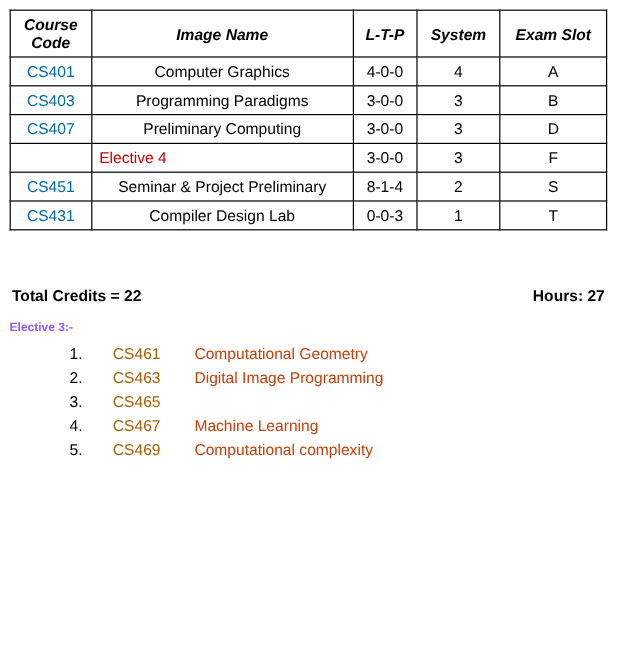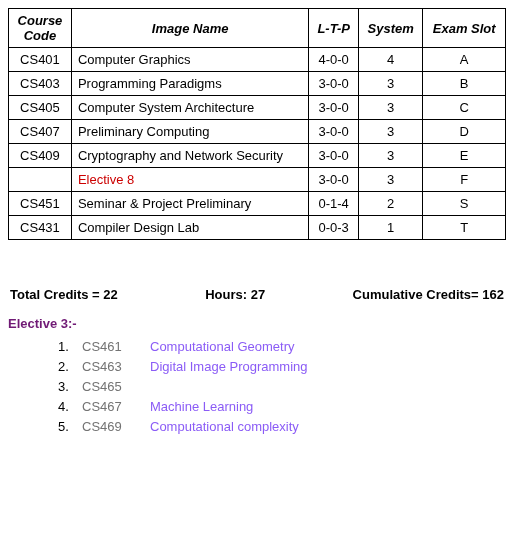--- a/index.html
+++ b/index.html
@@ -21,67 +21,67 @@
       padding: 4px 6px;
       text-align: center;
       vertical-align: middle;
     }
     th {
       font-weight: bold;
       font-style: italic;
       background: #fff;
     }
     td.left-align {
-      text-align: left;
+      text-align: center;
     }
     td.course-link {
-      color: #000000;
+      color: #0369a1;
     }
     td.elective-link {
       color: #cc0000;
       text-align: left;
     }
     .summary-row {
       display: flex;
       justify-content: space-between;
       font-weight: bold;
       font-size: 13px;
       padding: 4px 2px;
       margin-bottom: 10px;
       margin-top: 43px;
     }
     .electives-section {
       margin-top: 6px;
     }
     .elective-header {
-      color: #701a75;
+      color: #8b5cf6;
       font-weight: bold;
       margin-bottom: 8px;
-      font-size: 13px;
+      font-size: 10px;
     }
     .elective-list {
       margin-left: 50px;
     }
     .elective-item {
       display: flex;
       margin-bottom: 5px;
       align-items: flex-start;
     }
     .elective-num {
       min-width: 20px;
       color: #000;
     }
     .elective-code {
-      color: #737373;
+      color: #a16207;
       min-width: 60px;
-      margin-left: 4px;
+      margin-left: 16px;
     }
     .elective-name {
       margin-left: 8px;
-      color: #8b5cf6;
+      color: #c2410c;
     }
   </style>
 </head>
 <body>
 
 <table>
   <thead>
     <tr>
       <th>Course<br>Code</th>
       <th>Image Name</th>
@@ -99,68 +99,53 @@
         <td>A</td>
       </tr>
       <tr>
         <td class="course-link">CS403</td>
         <td class="left-align">Programming Paradigms</td>
         <td>3-0-0</td>
         <td>3</td>
         <td>B</td>
       </tr>
       <tr>
-        <td class="course-link">CS405</td>
-        <td class="left-align">Computer System Architecture</td>
-        <td>3-0-0</td>
-        <td>3</td>
-        <td>C</td>
-      </tr>
-      <tr>
         <td class="course-link">CS407</td>
         <td class="left-align">Preliminary Computing</td>
         <td>3-0-0</td>
         <td>3</td>
         <td>D</td>
       </tr>
       <tr>
-        <td class="course-link">CS409</td>
-        <td class="left-align">Cryptography and Network Security</td>
-        <td>3-0-0</td>
-        <td>3</td>
-        <td>E</td>
-      </tr>
-      <tr>
         <td class="course-link"></td>
-        <td class="elective-link">Elective 8</td>
+        <td class="elective-link">Elective 4</td>
         <td>3-0-0</td>
         <td>3</td>
         <td>F</td>
       </tr>
       <tr>
         <td class="course-link">CS451</td>
         <td class="left-align">Seminar &amp; Project Preliminary</td>
-        <td>0-1-4</td>
+        <td>8-1-4</td>
         <td>2</td>
         <td>S</td>
       </tr>
       <tr>
         <td class="course-link">CS431</td>
         <td class="left-align">Compiler Design Lab</td>
         <td>0-0-3</td>
         <td>1</td>
         <td>T</td>
       </tr>
     </tbody>
 </table>
 
 <div class="summary-row">
   <span>Total Credits = 22</span>
   <span>Hours: 27</span>
-  <span>Cumulative Credits= 162</span>
 </div>
 
 <div class="electives-section">
   <div class="elective-header">Elective 3:-</div>
   <div class="elective-list" id="elective-list">
   <div class="elective-item">
         <span class="elective-num">1.</span>
         <span class="elective-code">CS461</span>
         <span class="elective-name">Computational Geometry</span>
       </div>

